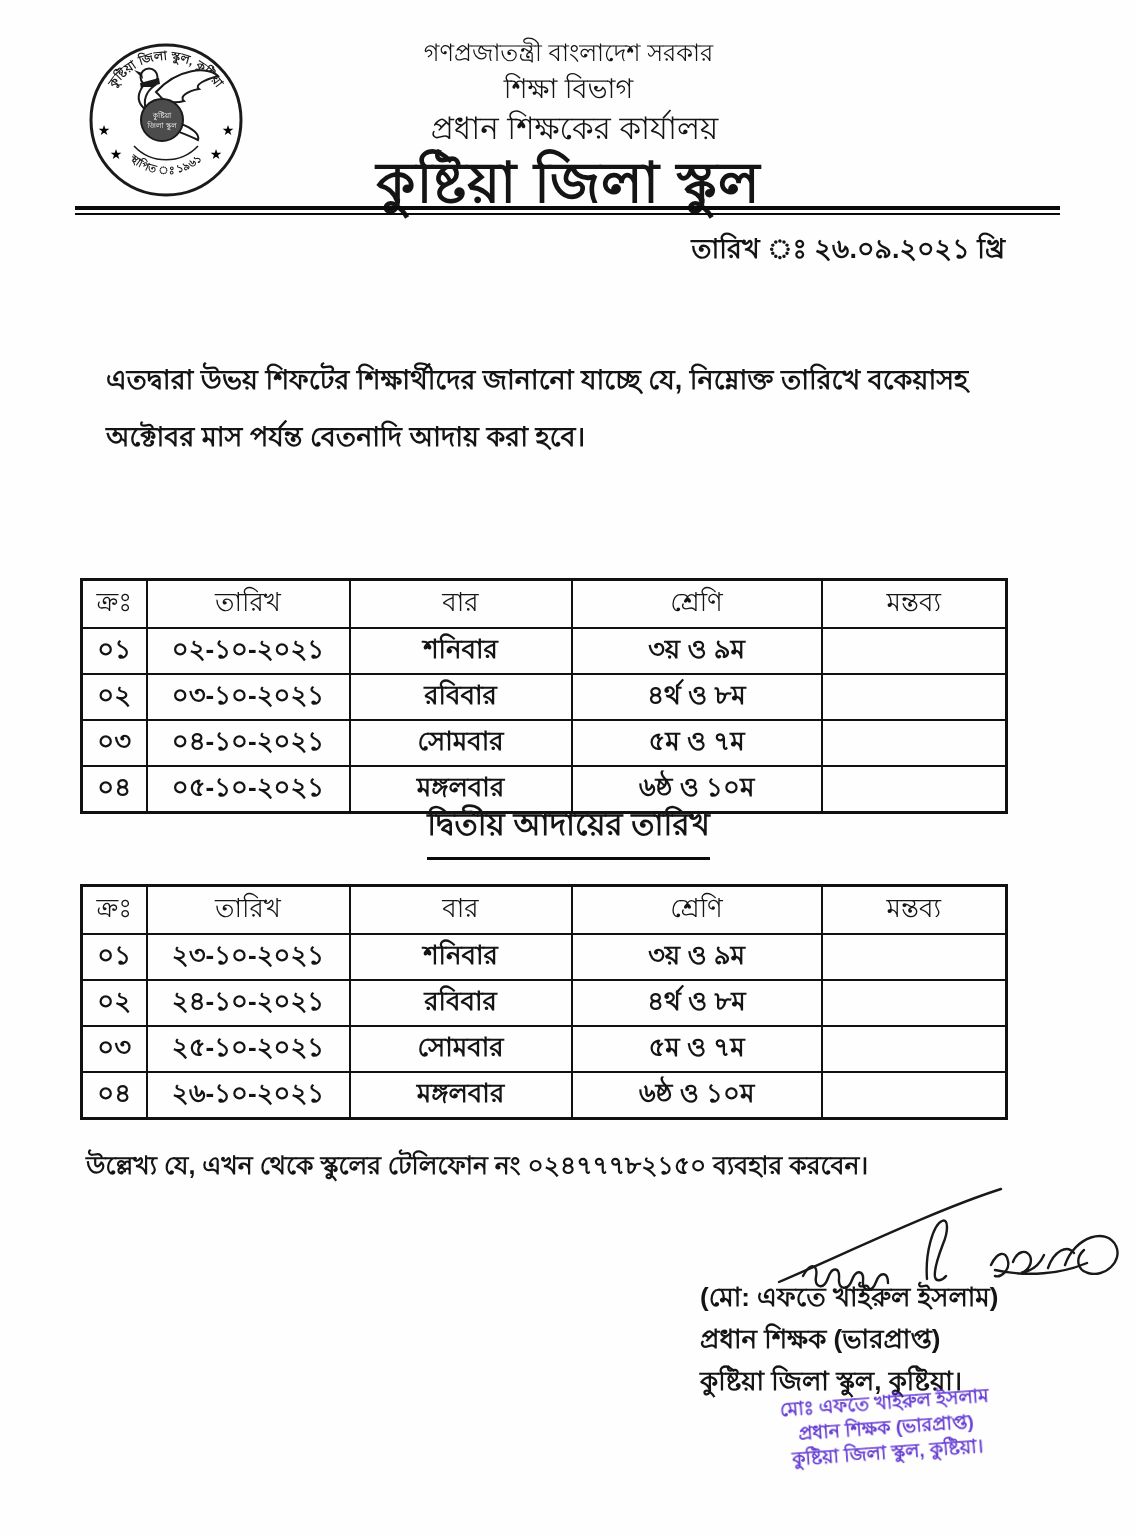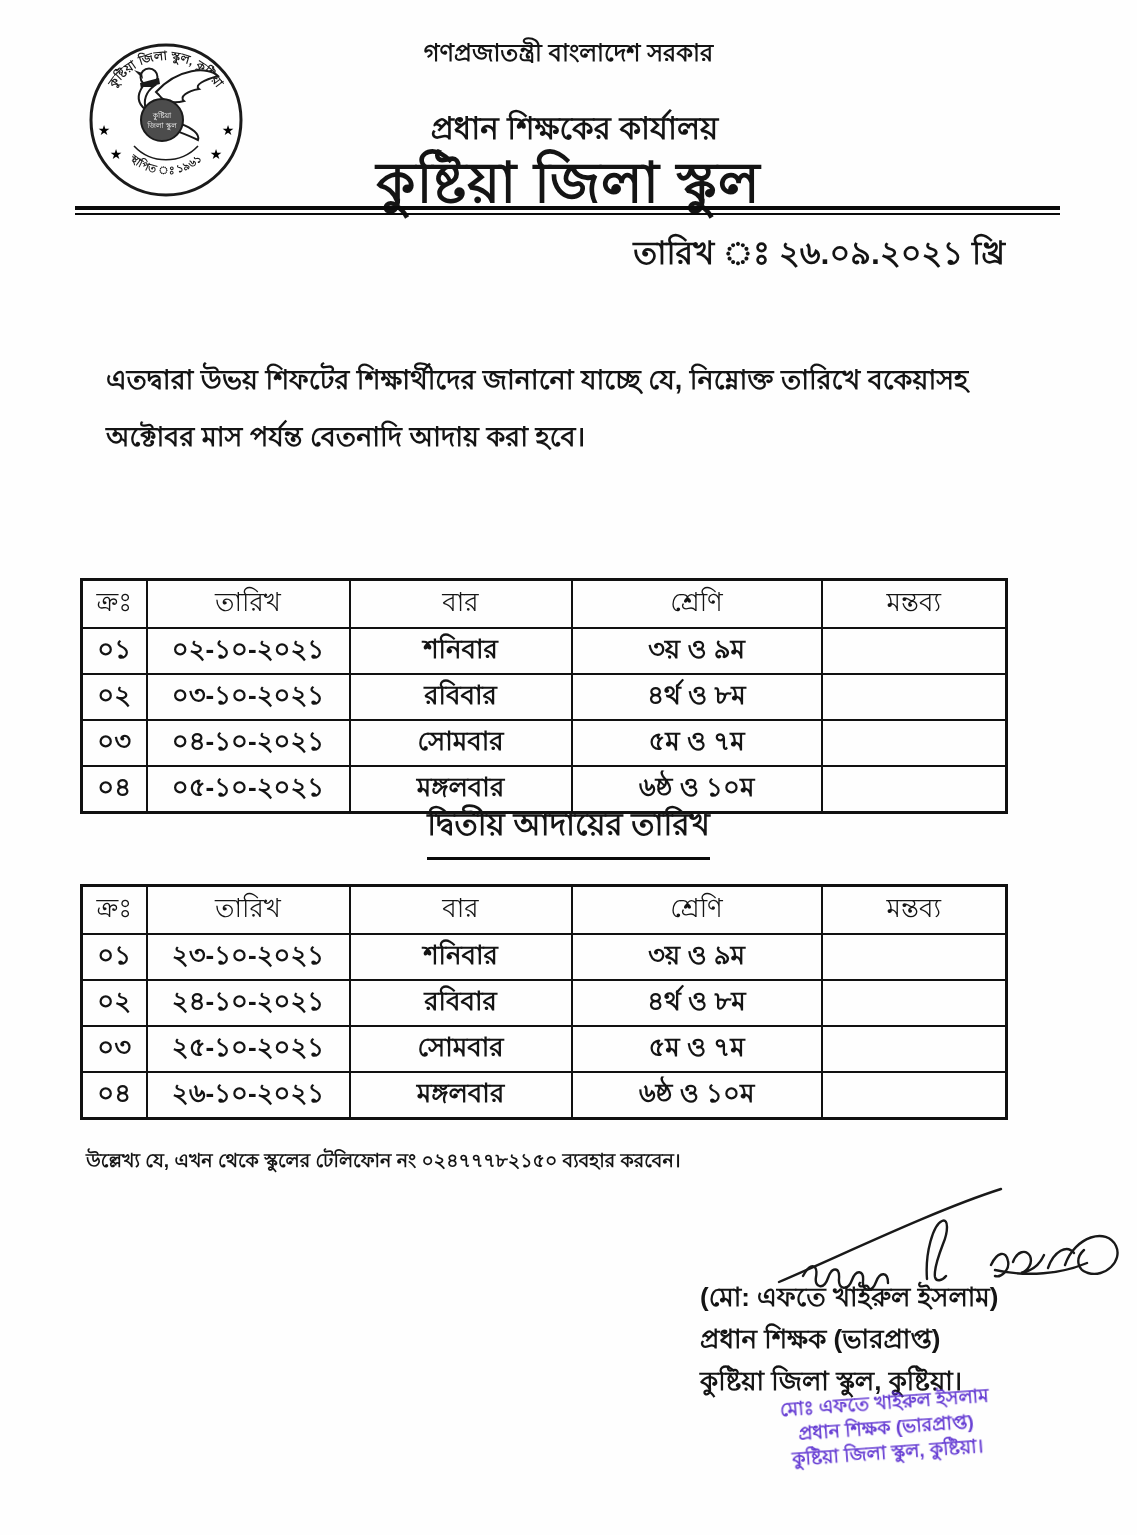--- a/index.html
+++ b/index.html
@@ -5,32 +5,32 @@
   * { margin:0; padding:0; box-sizing:border-box; }
   html,body { background:#e8e8e8; }
   .page {
     position:relative; width:1137px; height:1535px;
     background:#fefefe; margin:0 auto; overflow:hidden;
     font-family:"Liberation Sans","DejaVu Sans",sans-serif;
     color:#141414;
   }
   
   .seal { position:absolute; left:86px; top:40px; width:160px; height:160px; }
-  .hdr-line { position:absolute; left:0; width:100%; text-align:center; font-weight:700; }
+  .hdr-line { position:absolute; left:0; width:100%; text-align:center; font-weight:400; }
   .hdr-gov    { top:34px;  font-size:24px; }
   .hdr-div    { top:68px;  font-size:27px; }
   .hdr-office { top:104px; font-size:31px;padding-left:12px; }
   .hdr-school { top:140px; font-size:56px; font-weight:900; letter-spacing:1px; }
   .double-rule {
     position:absolute; left:75px; top:206px; width:985px; height:9px;
     border-top:4px solid #0a0a0a; border-bottom:2px solid #0a0a0a;
   }
   .date-line {
     position:absolute; top:228px; right:132px;
-    font-size:32px; font-weight:700;
+    font-size:27px; font-weight:700;
   }
   
   .intro {
     position:absolute; left:86px; top:352px; width:938px;
     font-size:27px; font-weight:600; line-height:2.12;margin-left:20px;
   }
   .tbl-title {
     position:absolute; left:0; width:100%; text-align:center;
     font-size:31px; font-weight:800;
   }
@@ -53,21 +53,21 @@
   table.sched th { height:48px; font-size:26px; font-weight:500; }
   table.sched td { height:39px; font-size:26px; font-weight:700; }
   col.c-sl     { width:65px; }
   col.c-date   { width:203px; }
   col.c-day    { width:222px; }
   col.c-class  { width:250px; }
   col.c-remark { width:185px; }
   
   .note {
     position:absolute; left:86px; top:1146px; width:960px;
-    font-size:19px; font-weight:600;
+    font-size:25px; font-weight:600;
   }
   .signature-svg { position:absolute; left:765px; top:1182px; width:365px; height:118px; }
   .sig-block {
     position:absolute; left:700px; top:1276px; width:345px;
     font-size:26px; font-weight:600; line-height:1.62;
   }
   .stamp {
     position:absolute; left:736px; top:1390px; width:300px;
     text-align:center; font-size:19px; font-weight:800; line-height:1.32;
     transform:rotate(-4deg); opacity:.92; filter:blur(.2px);
@@ -105,20 +105,21 @@
       <path d="M54 43 L73 38 L74 44 L55 49 Z" fill="#1a1a1a" stroke="none"></path>
       <path d="M57 46 C50 56 52 64 60 70 C57 60 60 52 68 46 Z" stroke-width="2"></path>
       <path d="M95 84 C106 88 114 94 112 100 C102 95 93 92 88 90 Z" stroke-width="2"></path>
     </g>
     <circle cx="76" cy="80" r="21" fill="#4c4c4c" stroke="#1a1a1a" stroke-width="2"></circle>
     <text x="76" y="78" font-size="7.5" text-anchor="middle" fill="#ffffff">কুষ্টিয়া</text>
     <text x="76" y="88" font-size="7.5" text-anchor="middle" fill="#ffffff">জিলা স্কুল</text>
   </svg>
 
   <div class="hdr-line hdr-gov">গণপ্রজাতন্ত্রী বাংলাদেশ সরকার</div>
+  <div class="hdr-line hdr-div">শিক্ষা বিভাগ</div>
   <div class="hdr-line hdr-office">প্রধান শিক্ষকের কার্যালয়</div>
   <div class="hdr-line hdr-school">কুষ্টিয়া জিলা স্কুল</div>
   <div class="double-rule"></div>
   <div class="date-line">তারিখ ঃ ২৬.০৯.২০২১ খ্রি</div>
 
   <div class="intro">এতদ্বারা উভয় শিফটের শিক্ষার্থীদের জানানো যাচ্ছে যে, নিম্নোক্ত তারিখে বকেয়াসহ অক্টোবর মাস পর্যন্ত বেতনাদি আদায় করা হবে।</div>
 
   <table class="sched tbl-1">
     <colgroup>
         <col class="c-sl">

